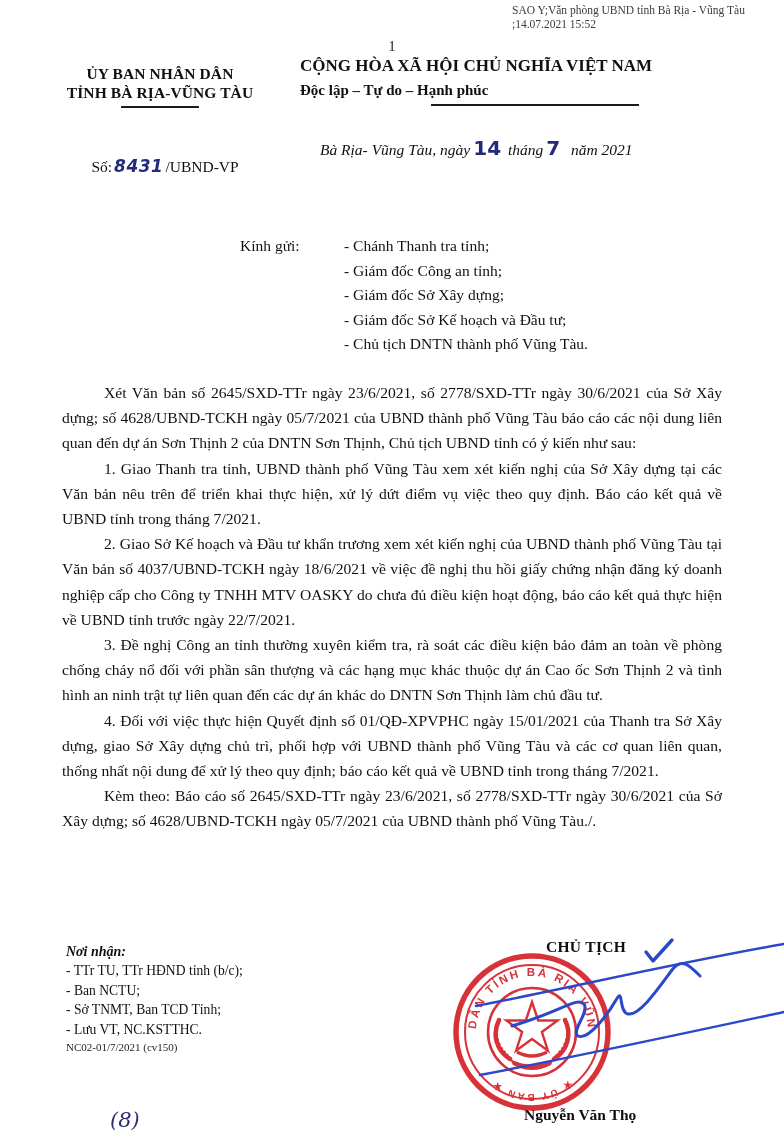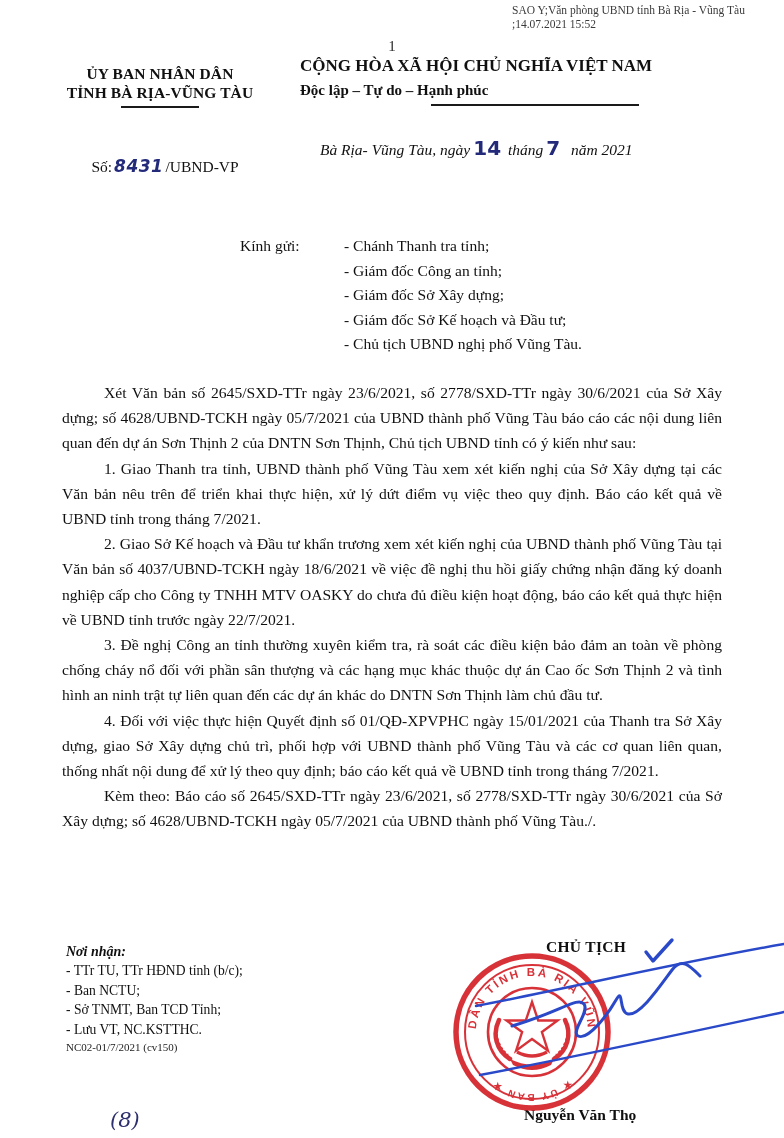--- a/index.html
+++ b/index.html
@@ -142,21 +142,21 @@
   </div>
 
   <div class="kg-wrap">
     <div class="kg-row">
       <div class="kg-label">Kính gửi:</div>
       <div class="kg-list">
         <div>- Chánh Thanh tra tỉnh;</div>
         <div>- Giám đốc Công an tỉnh;</div>
         <div>- Giám đốc Sở Xây dựng;</div>
         <div>- Giám đốc Sở Kế hoạch và Đầu tư;</div>
-        <div>- Chủ tịch UBND nghị phố Vũng Tàu.</div>
+        <div>- Chủ tịch DNTN thành phố Vũng Tàu.</div>
       </div>
     </div>
   </div>
 
   <div class="body">
     <p>Xét Văn bản số 2645/SXD-TTr ngày 23/6/2021, số 2778/SXD-TTr ngày 30/6/2021 của Sở Xây dựng; số 4628/UBND-TCKH ngày 05/7/2021 của UBND thành phố Vũng Tàu báo cáo các nội dung liên quan đến dự án Sơn Thịnh 2 của DNTN Sơn Thịnh, Chủ tịch UBND tỉnh có ý kiến như sau:</p>
     <p>1. Giao Thanh tra tỉnh, UBND thành phố Vũng Tàu xem xét kiến nghị của Sở Xây dựng tại các Văn bản nêu trên để triển khai thực hiện, xử lý dứt điểm vụ việc theo quy định. Báo cáo kết quả về UBND tỉnh trong tháng 7/2021.</p>
     <p>2. Giao Sở Kế hoạch và Đầu tư khẩn trương xem xét kiến nghị của UBND thành phố Vũng Tàu tại Văn bản số 4037/UBND-TCKH ngày 18/6/2021 về việc đề nghị thu hồi giấy chứng nhận đăng ký doanh nghiệp cấp cho Công ty TNHH MTV OASKY do chưa đủ điều kiện hoạt động, báo cáo kết quả thực hiện về UBND tỉnh trước ngày 22/7/2021.</p>
     <p>3. Đề nghị Công an tỉnh thường xuyên kiểm tra, rà soát các điều kiện bảo đảm an toàn về phòng chống cháy nổ đối với phần sân thượng và các hạng mục khác thuộc dự án Cao ốc Sơn Thịnh 2 và tình hình an ninh trật tự liên quan đến các dự án khác do DNTN Sơn Thịnh làm chủ đầu tư.</p>
     <p>4. Đối với việc thực hiện Quyết định số 01/QĐ-XPVPHC ngày 15/01/2021 của Thanh tra Sở Xây dựng, giao Sở Xây dựng chủ trì, phối hợp với UBND thành phố Vũng Tàu và các cơ quan liên quan, thống nhất nội dung để xử lý theo quy định; báo cáo kết quả về UBND tỉnh trong tháng 7/2021.</p>

